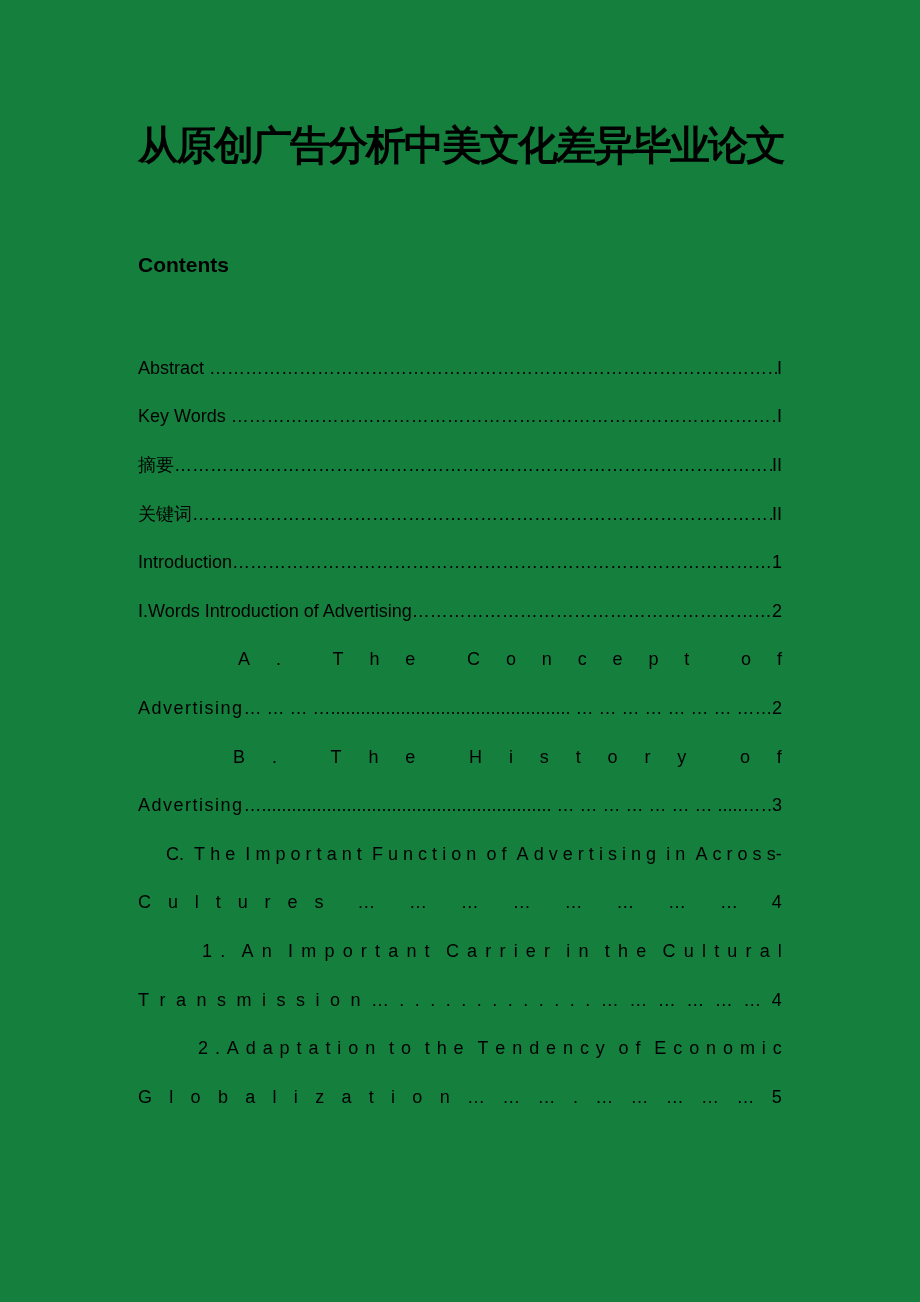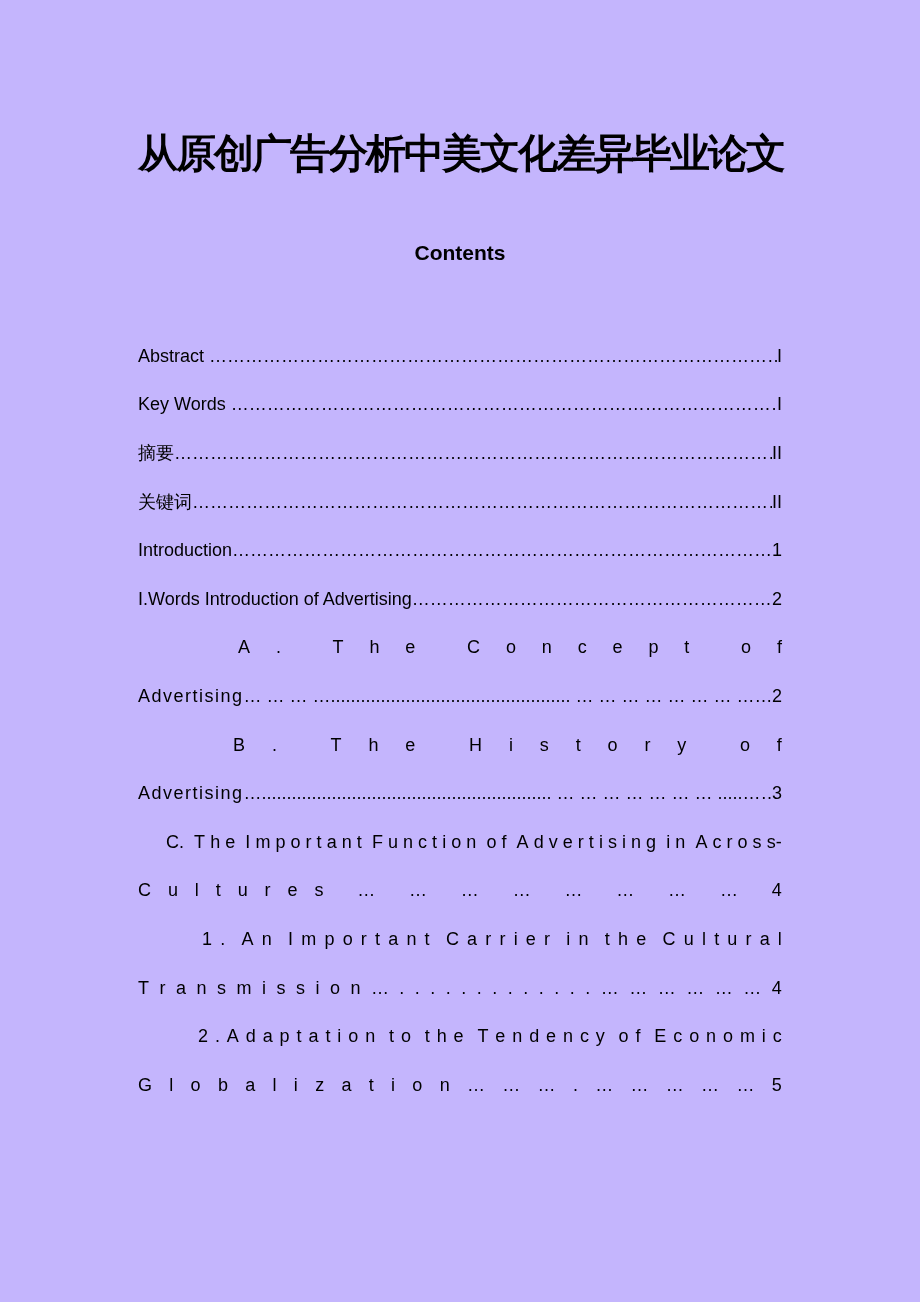--- a/index.html
+++ b/index.html
@@ -1,42 +1,42 @@
 <!DOCTYPE html>
 <html><head>
 <meta charset="utf-8">
 <style>
   html, body { margin: 0; padding: 0; background: #ffffff; }
   .page {
     position: relative;
     width: 920px;
     height: 1302px;
     margin: 0;
-    background: #c4b5fd;
+    background: #15803d;
     box-sizing: border-box;
-    padding: 8px 138px;
+    padding: 0 138px;
     overflow: hidden;
     font-family: "Liberation Sans", "DejaVu Sans", sans-serif;
     color: #000000;
   }
   .doc-title {
     padding-top: 122px;
     font-size: 40px;
     line-height: 46px;
     font-weight: bold;
     text-align: center;
     letter-spacing: -2px;
     white-space: nowrap;
   }
   .contents-heading {
-    margin-top: 64px;
+    margin-top: 84px;
     font-size: 21px;
     line-height: 26px;
     font-weight: bold;
-    text-align: center;
+    text-align: left;
   }
   .toc {
     margin-top: 66px;
     font-size: 18px;
   }
   .toc-line {
     height: 48.6px;
     display: flex;
     align-items: center;
     box-sizing: border-box;

